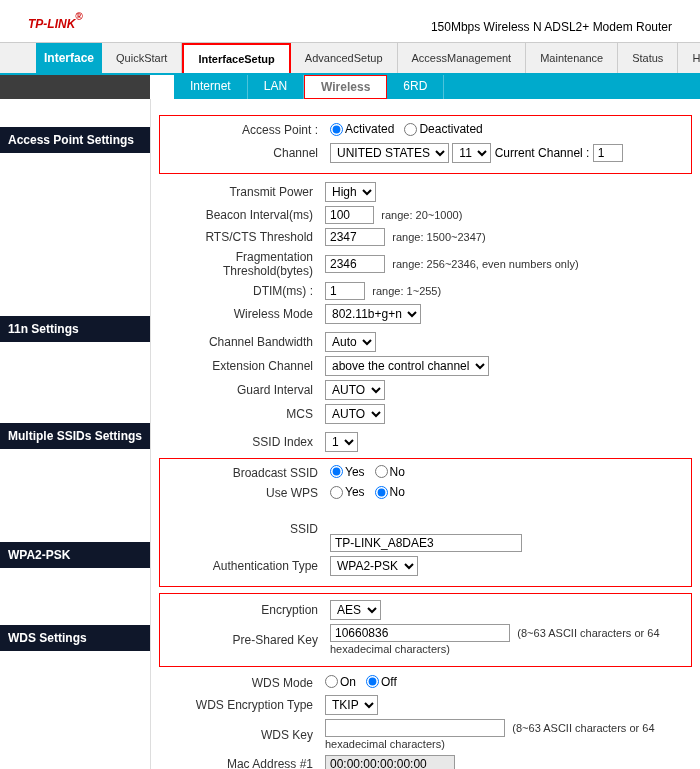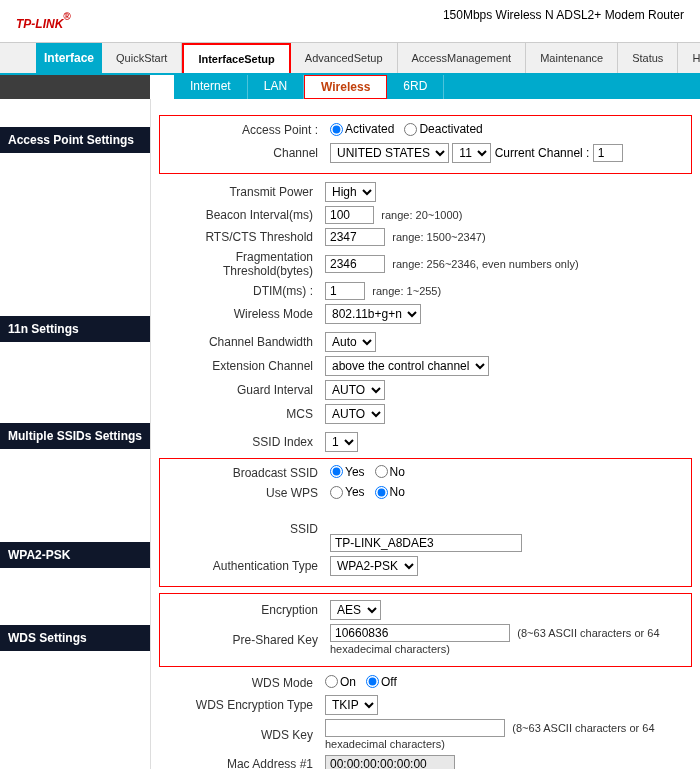--- a/index.html
+++ b/index.html
@@ -1,33 +1,33 @@
 <!DOCTYPE html>
 <html><head>
   <meta charset="utf-8">
   <style>
     * { box-sizing: border-box; margin: 0; padding: 0; font-family: Arial, sans-serif; font-size: 12px; }
     body { background: #fff; width: 700px; }
 
     
-    .header { background: #fff; padding: 8px 16px; display: flex; align-items: flex-start; justify-content: space-between; border-bottom: 1px solid #ccc; }
+    .header { background: #fff; padding: 8px 28px; display: flex; align-items: flex-end; justify-content: space-between; border-bottom: 1px solid #ccc; }
     .logo { color: #c00; font-size: 22px; font-weight: bold; font-style: italic; }
 
     
     .nav-bar { background: #f0f0f0; display: flex; align-items: stretch; border-bottom: 2px solid #00aacc; padding-left: 36px; }
     .nav-sidebar { background: #00aacc; color: #fff; width: 150px; display: flex; align-items: center; justify-content: center; font-size: 16px; font-weight: bold; padding: 8px; }
     .nav-tabs { display: flex; flex: 1; }
     .nav-tab { padding: 8px 14px; cursor: pointer; display: flex; flex-direction: row; align-items: center; justify-content: center; font-size: 12px; color: #333; border-right: 1px solid #ccc; }
     .nav-tab.active { background: #fff; border: 2px solid #f00; border-bottom: none; color: #000; font-weight: bold; }
     .nav-tab span { font-size: 11px; }
 
     
     .sub-nav { background: #00aacc; display: flex; margin-left: 150px; }
     .sub-nav-item { padding: 4px 16px; color: #fff; cursor: pointer; font-size: 12px; border-right: 1px solid rgba(255,255,255,0.3); }
-    .sub-nav-item.active { background: #fff; color: #c2410c; border: 1px solid #f00; font-weight: bold; }
+    .sub-nav-item.active { background: #fff; color: #737373; border: 1px solid #f00; font-weight: bold; }
     .sidebar-section { background: #0f172a; color: #fff; padding: 6px 8px; font-size: 12px; font-weight: bold; margin-bottom: 1px; }
 
     .settings-table { width: 100%; border-collapse: collapse; margin-bottom: 4px; }
     .settings-table td { padding: 2px 6px; vertical-align: middle; font-size: 12px; }
     .label-cell { text-align: right; width: 160px; color: #333; font-size: 12px; }
 
     input[type="text"] { border: 1px solid #999; padding: 1px 4px; font-size: 12px; }
     select { border: 1px solid #999; padding: 1px 2px; font-size: 12px; background: #fff; }
 
     .bordered-section { border: 1px solid #f00; padding: 4px; margin: 2px 0 6px 0; }

